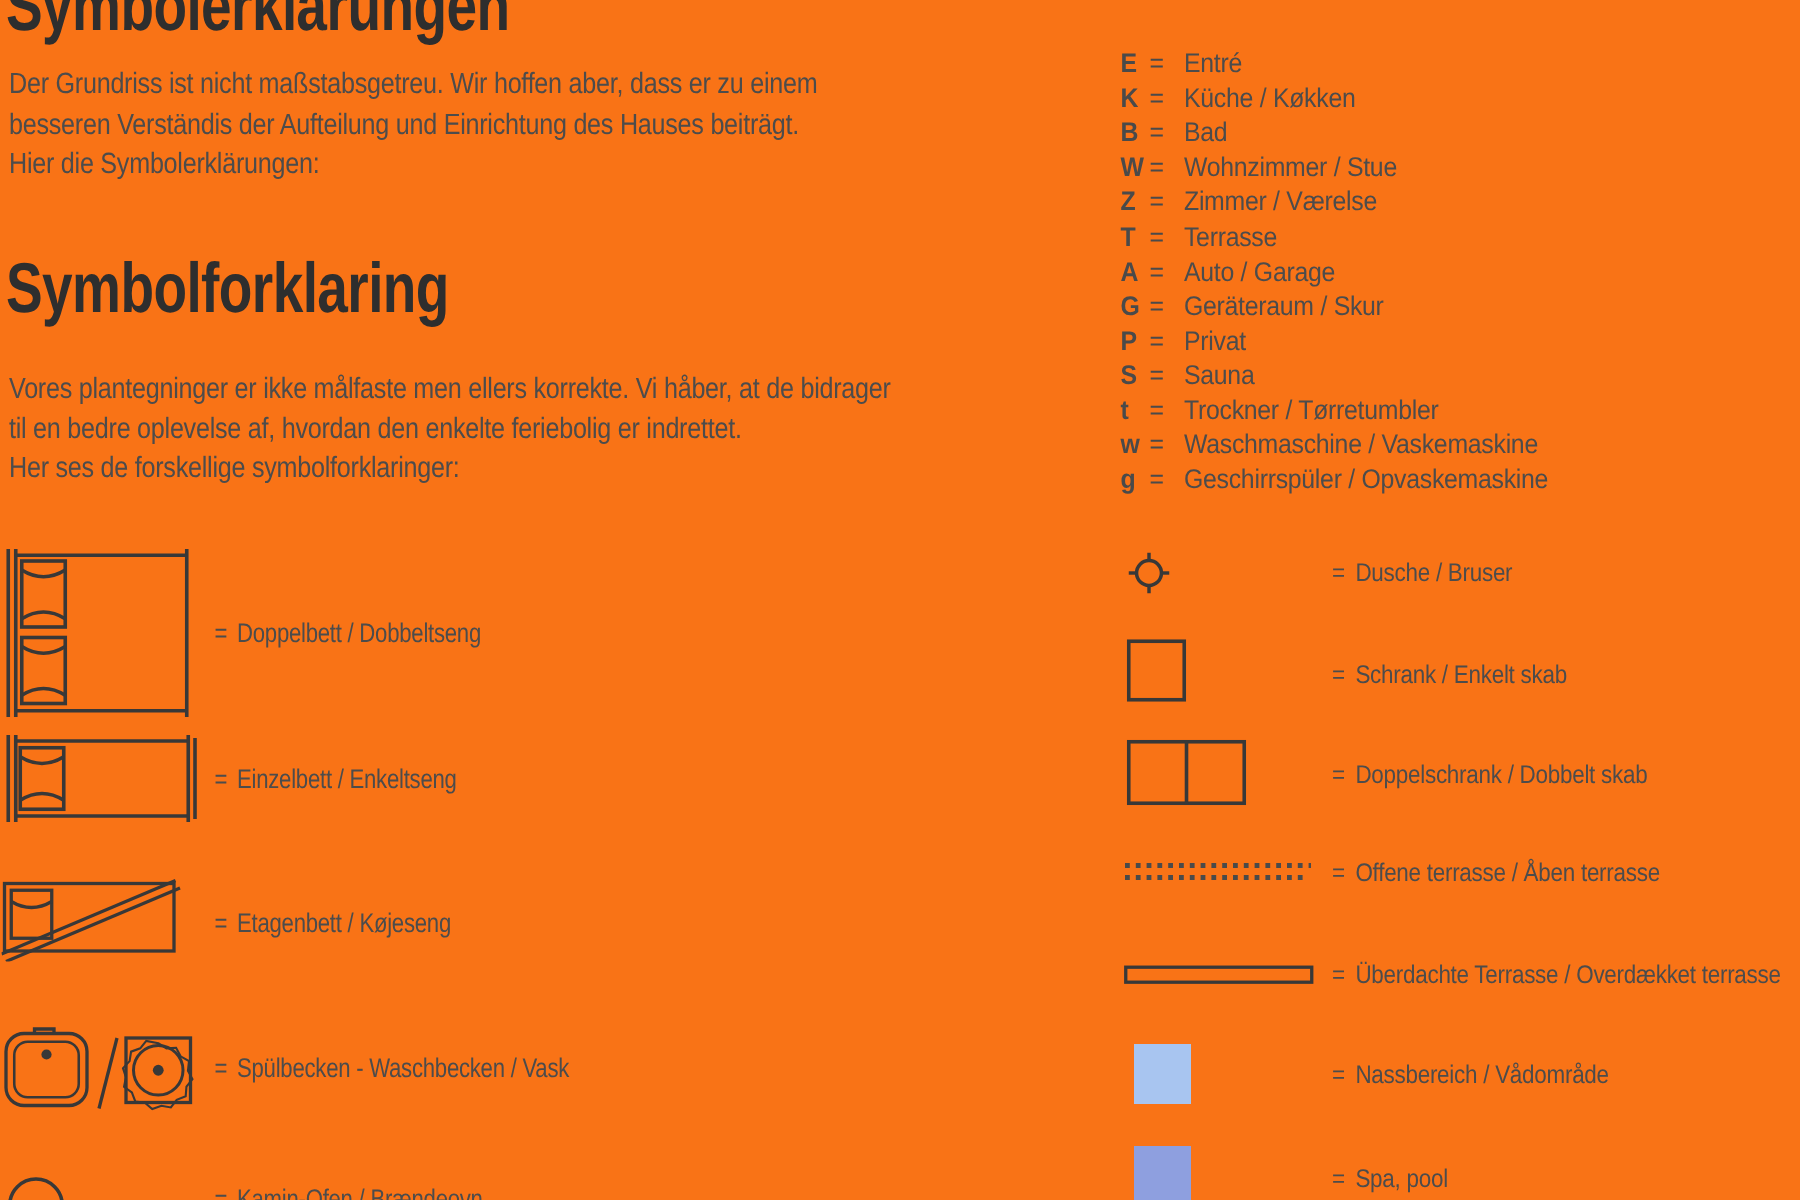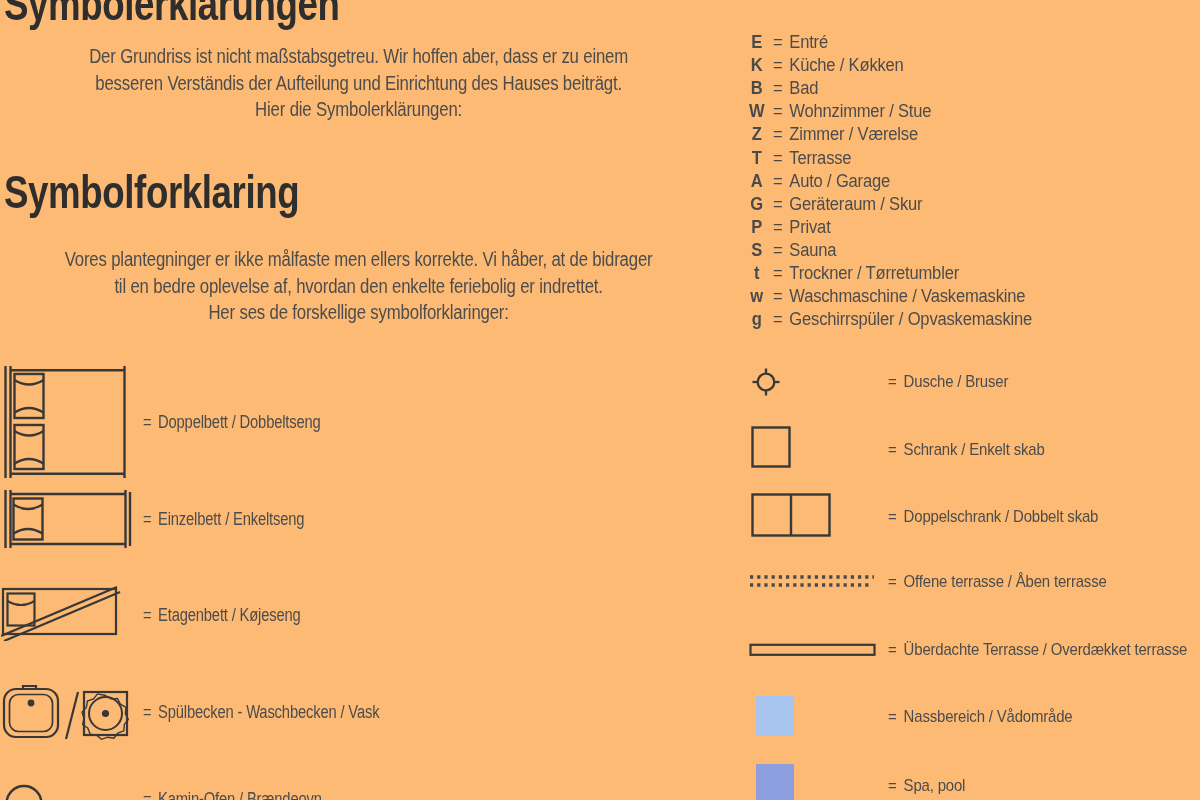--- a/index.html
+++ b/index.html
@@ -1,18 +1,18 @@
 <!DOCTYPE html>
 <html><head>
 <meta charset="utf-8">
 <style>
   html,body{margin:0;padding:0;background:#e8e8e8;}
   .page{
     position:relative;width:1200px;height:800px;overflow:hidden;
-    background:#fdba74;font-family:"Liberation Sans",sans-serif;color:#4c4c4c;text-align:center;
+    background:#f97316;font-family:"Liberation Sans",sans-serif;color:#4c4c4c;
   }
   .h{
     position:absolute;margin:0;font-weight:700;color:#2e2e2e;font-size:47px;
     letter-spacing:-0.5px;white-space:nowrap;
     transform:scaleX(0.78);transform-origin:0 0;
   }
   .para{
     position:absolute;margin:0;font-size:19.5px;line-height:26.5px;color:#4c4c4c;
     white-space:pre-line;width:820px;
     transform:scaleX(0.86);transform-origin:0 0;letter-spacing:-0.2px;

